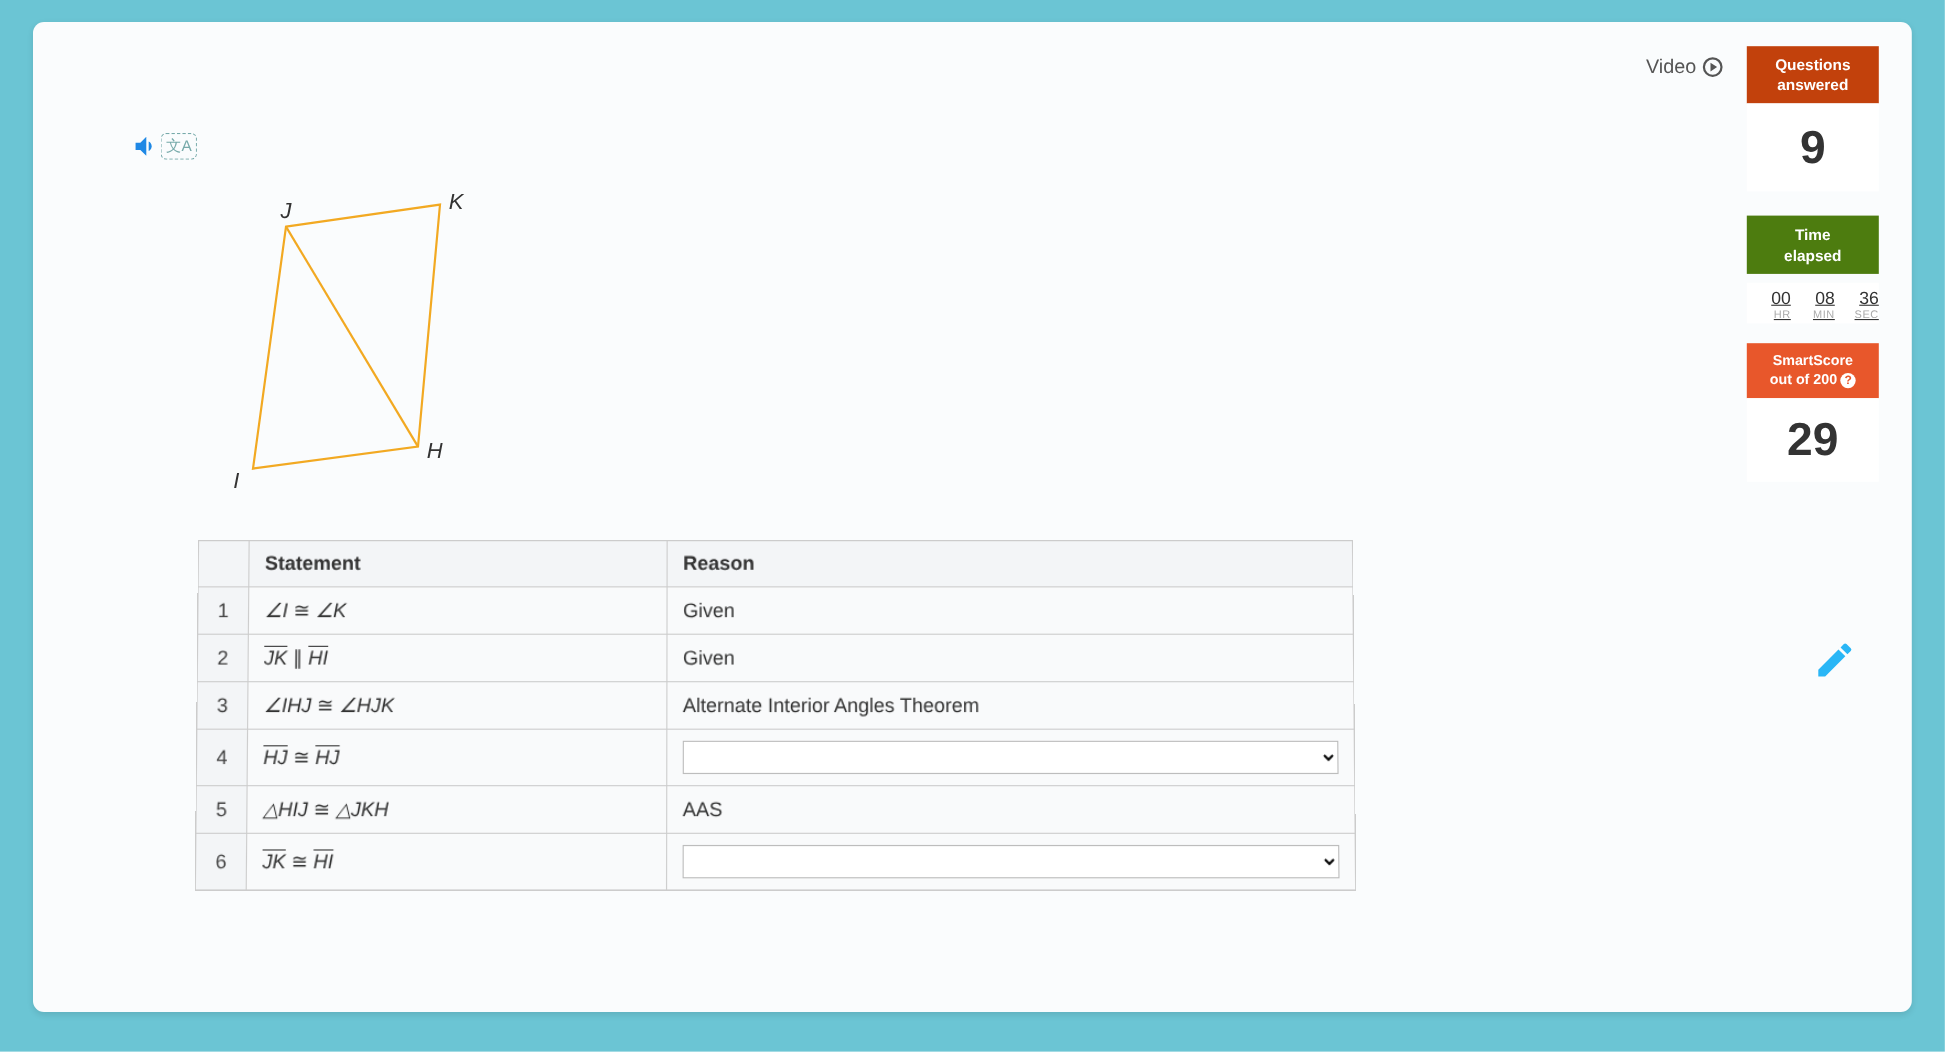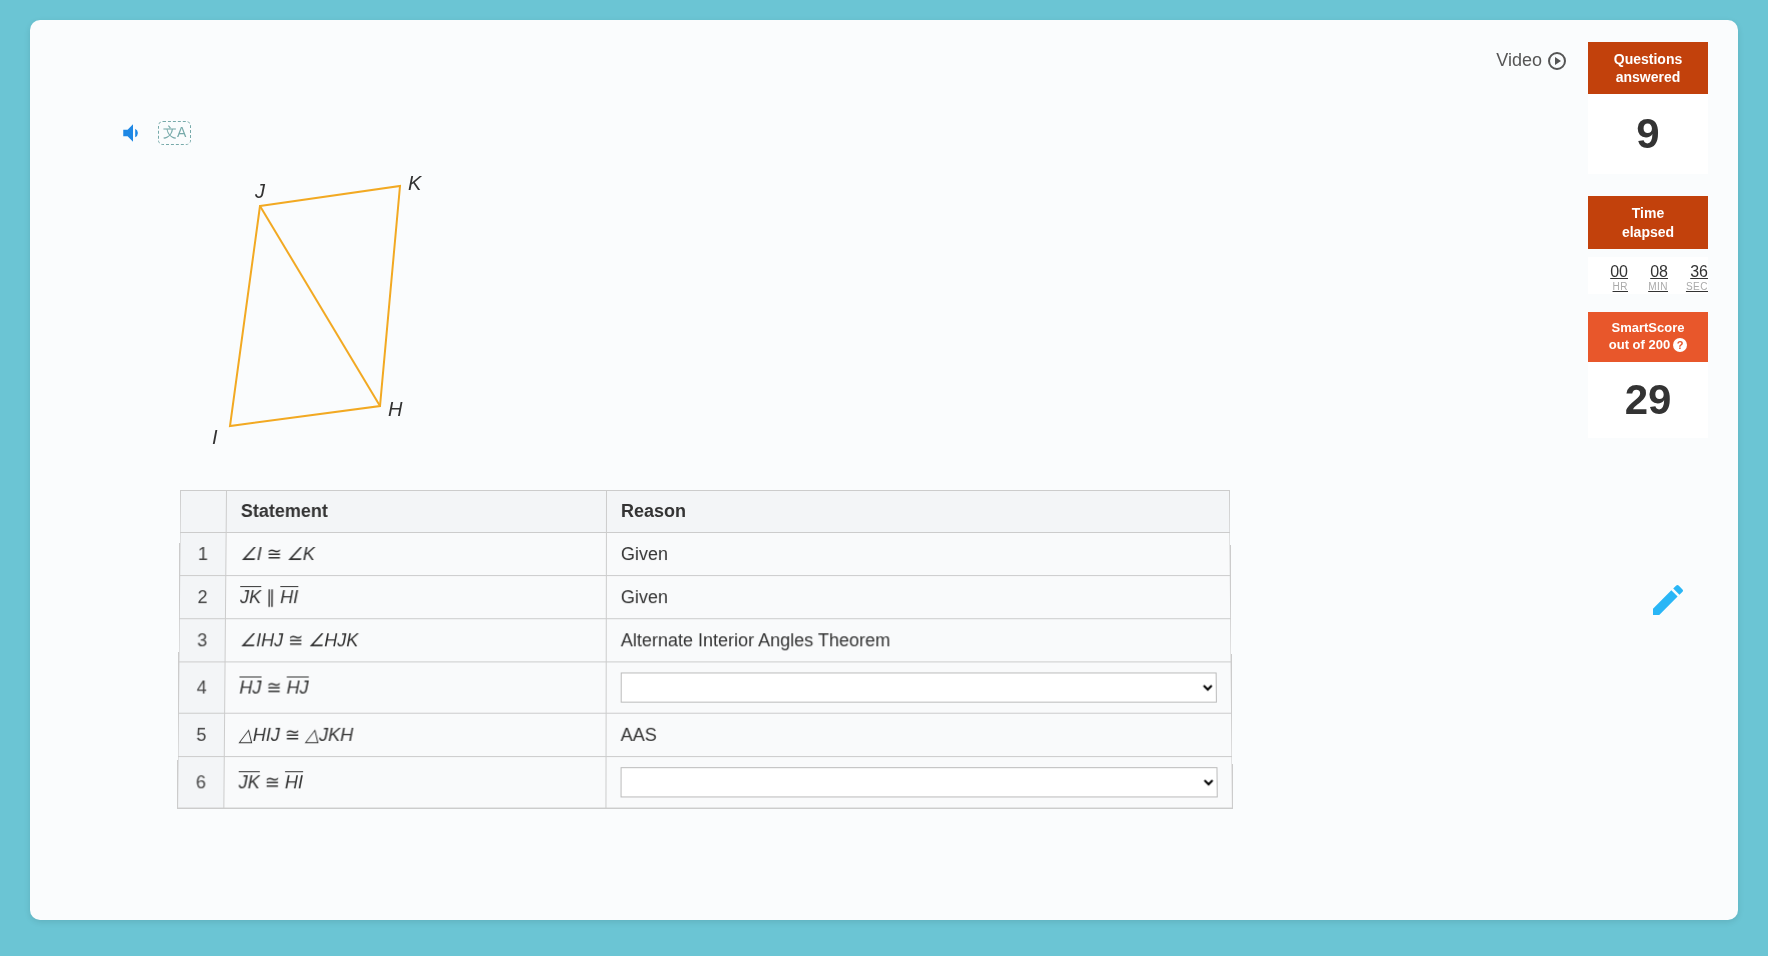--- a/index.html
+++ b/index.html
@@ -66,21 +66,21 @@
   }
   .badge-white {
     background: #fff;
     color: #333;
     font-size: 42px;
     font-weight: bold;
     text-align: center;
     padding: 16px 0;
   }
   .badge-blue {
-    background: #c2410c;
+    background: #4d7c0f;
     color: #fff;
     text-align: center;
     padding: 8px 8px;
     font-size: 14px;
     font-weight: bold;
     line-height: 1.3;
     margin-top: 22px;
   }
   .timer-row {
     display: flex;
@@ -127,21 +127,20 @@
   .pencil {
     position: absolute;
     right: 50px;
     top: 560px;
     width: 40px; height: 40px;
     cursor: pointer;
   }
   .question-row {
     display: flex;
     align-items: center;
-    gap: 12px;
     margin-top: 70px;
     font-size: 22px;
     color: #333;
   }
   .speaker-icon {
     color: #1e88e5;
     cursor: pointer;
     display:flex; align-items:center;
   }
   .translate-icon {

